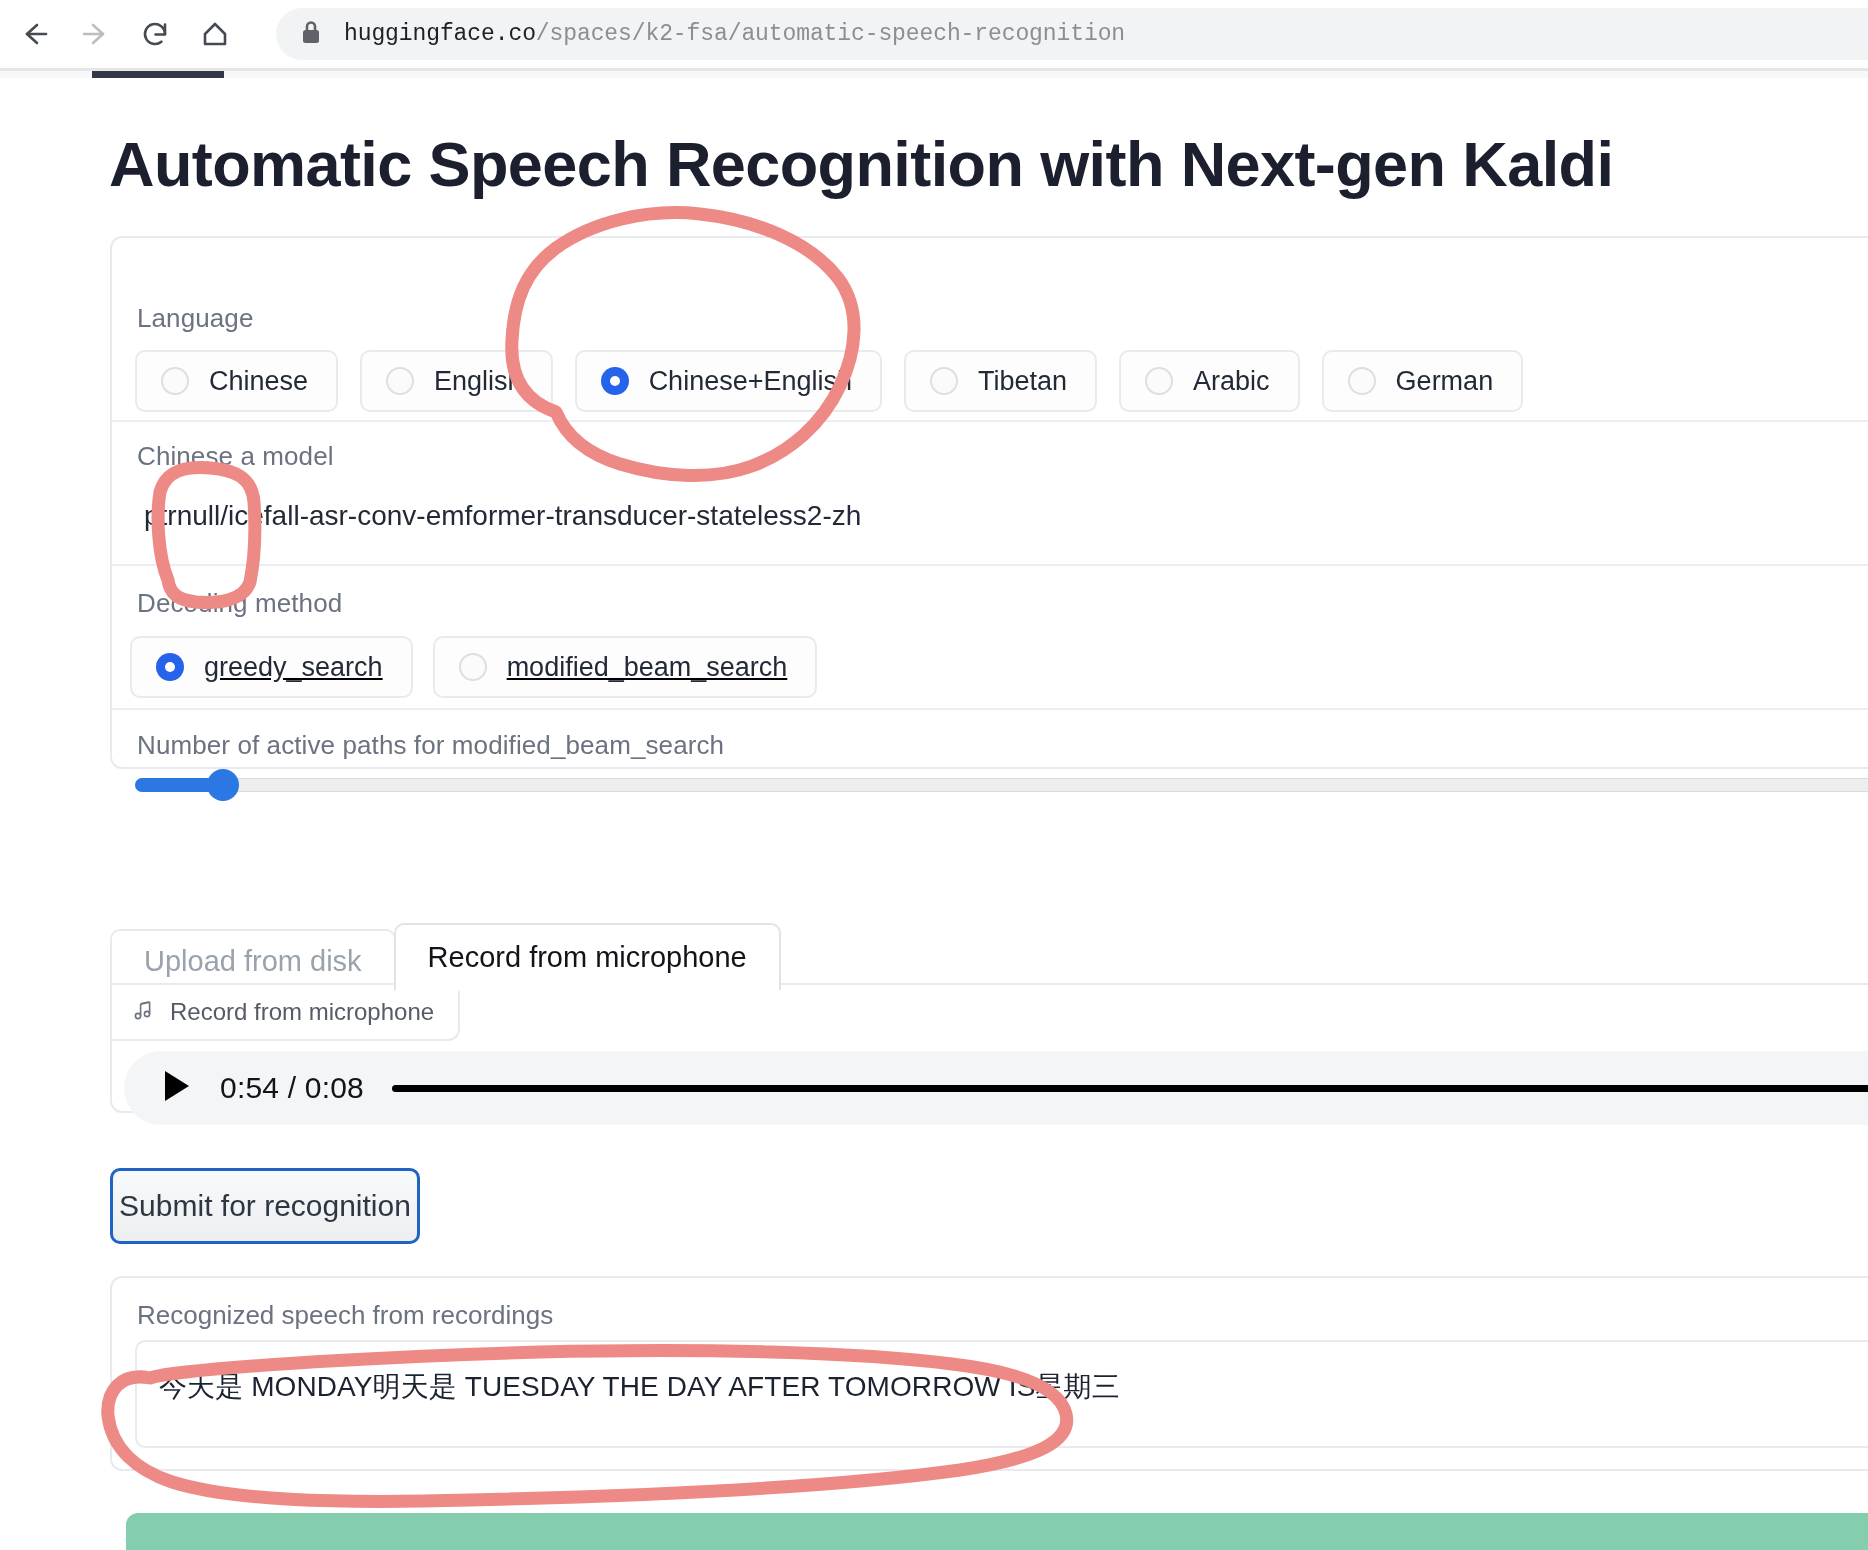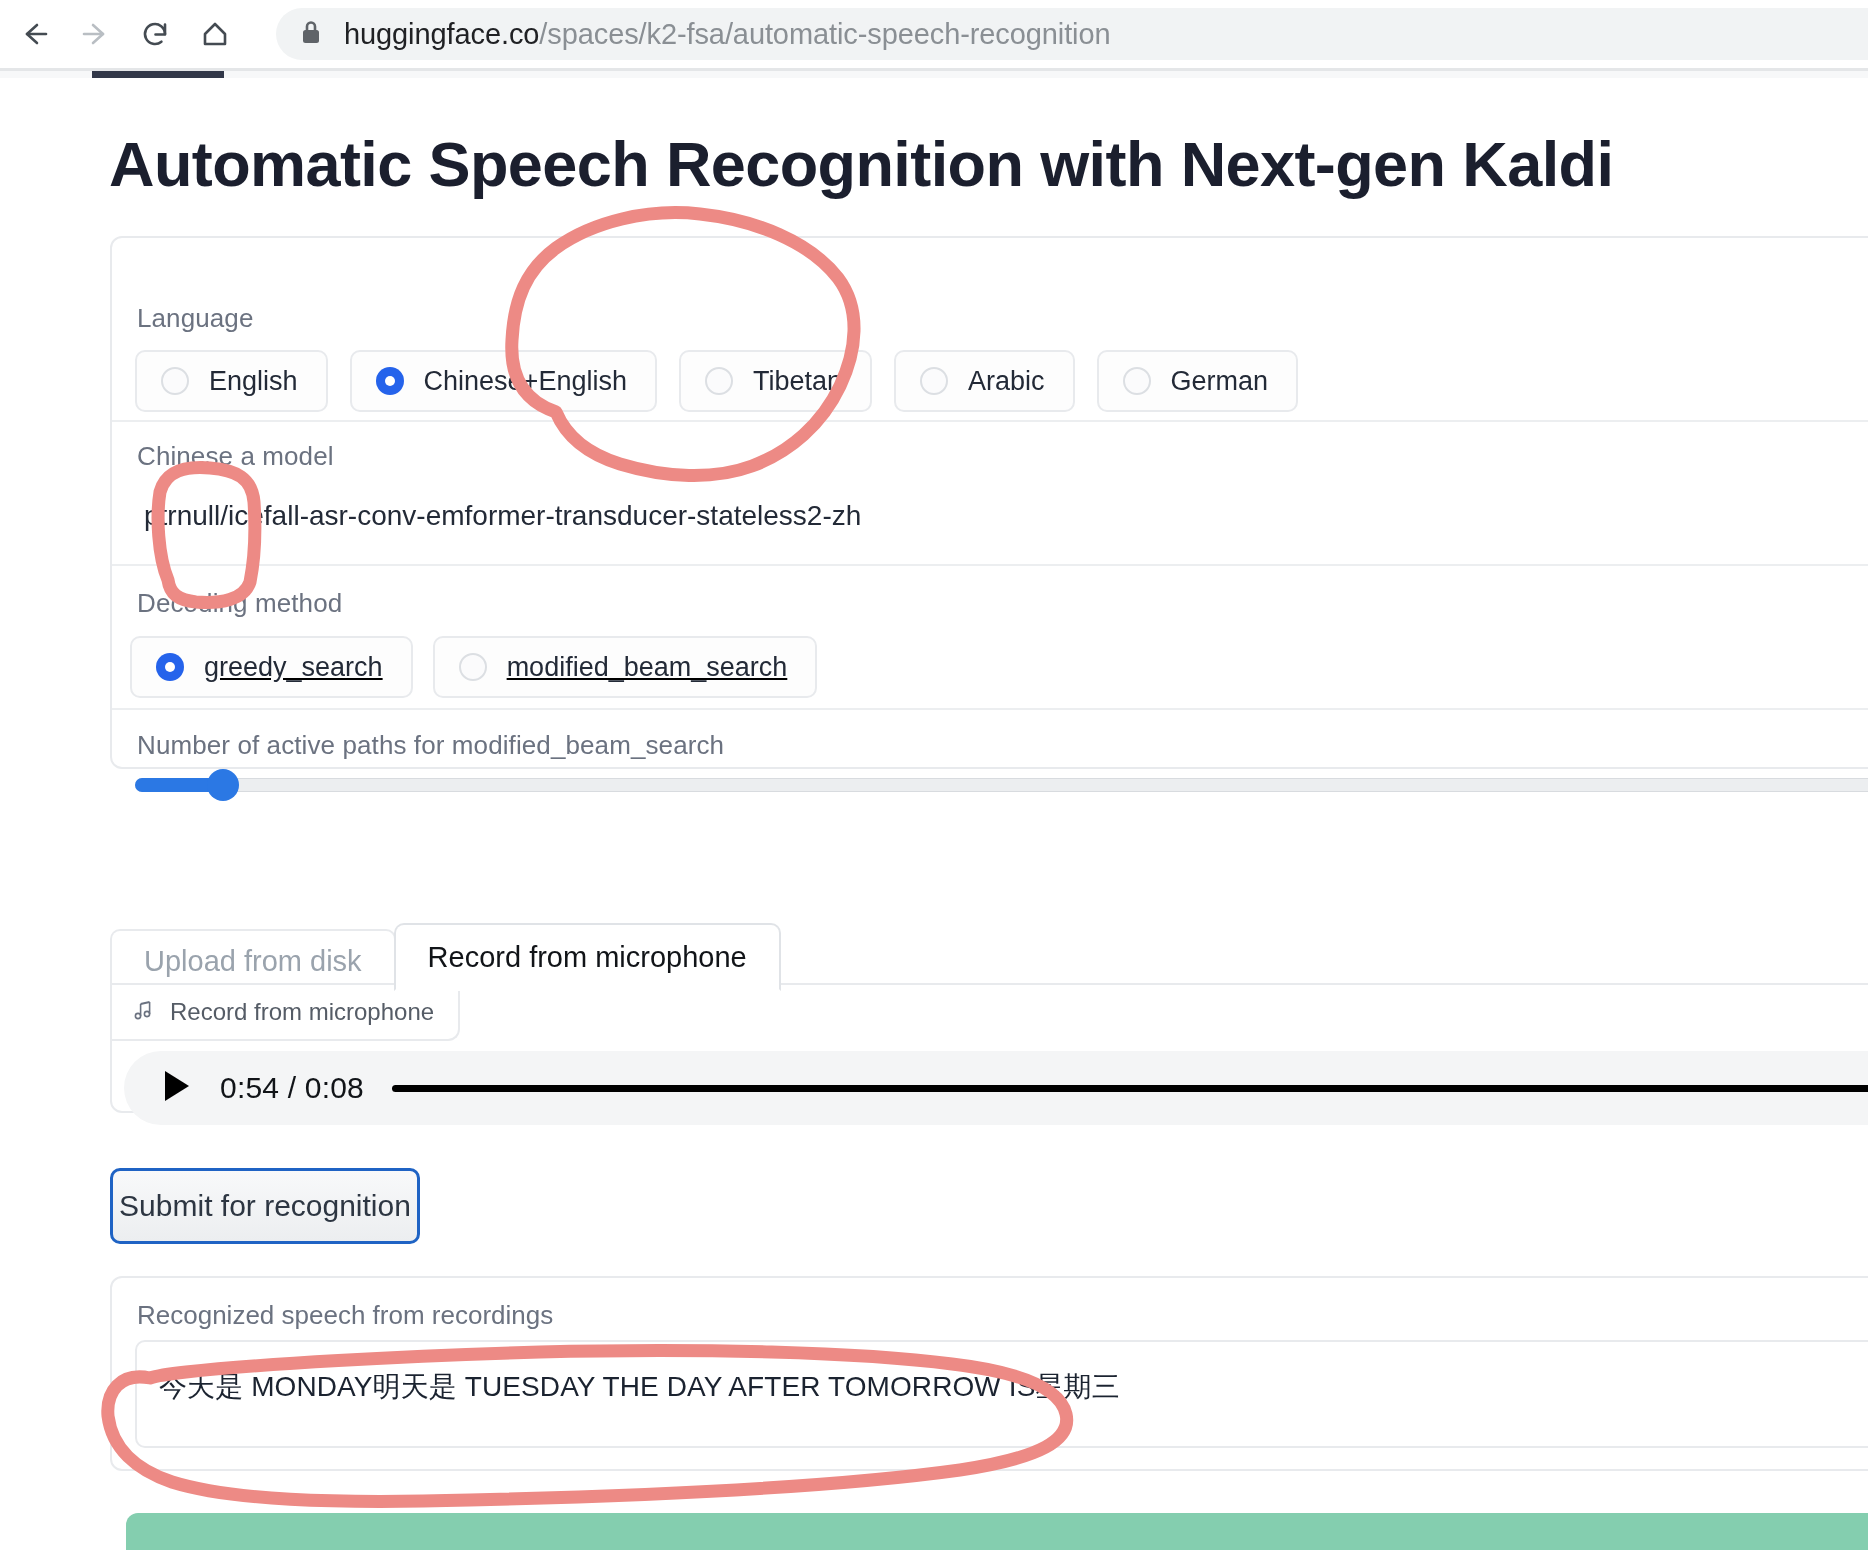--- a/index.html
+++ b/index.html
@@ -46,23 +46,24 @@
     width: 1592px; height: 52px;
     background: #f1f3f4;
     border-radius: 26px 0 0 26px;
     display: flex;
     align-items: center;
     padding-left: 24px;
     cursor: text;
   }
   #lock-icon { margin-right: 22px; display:block; }
   #url-text {
-    font-size: 29px;
+    font-size: 23px;
     letter-spacing: -0.1px;
     white-space: nowrap;
+    font-family: Liberation Mono, monospace;
   }
   #url-text .host { color: #202124; }
   #url-text .path { color: #8a8f94; }
 
   #chrome-divider {
     position: absolute;
     left: 0; top: 68px;
     width: 1868px; height: 3px;
     background: #e4e6e8;
   }
@@ -435,20 +436,24 @@
 
   <div id="page-title">Automatic Speech Recognition with Next-gen Kaldi</div>
 
   <div id="settings-card">
 
     <div class="group-label" id="language-label">Language</div>
 
     <div id="language-radios">
       <div class="radio-pill">
         <span class="radio-dot"></span>
+        <span class="radio-label">Chinese</span>
+      </div>
+      <div class="radio-pill">
+        <span class="radio-dot"></span>
         <span class="radio-label">English</span>
       </div>
       <div class="radio-pill">
         <span class="radio-dot checked"></span>
         <span class="radio-label">Chinese+English</span>
       </div>
       <div class="radio-pill">
         <span class="radio-dot"></span>
         <span class="radio-label">Tibetan</span>
       </div>

